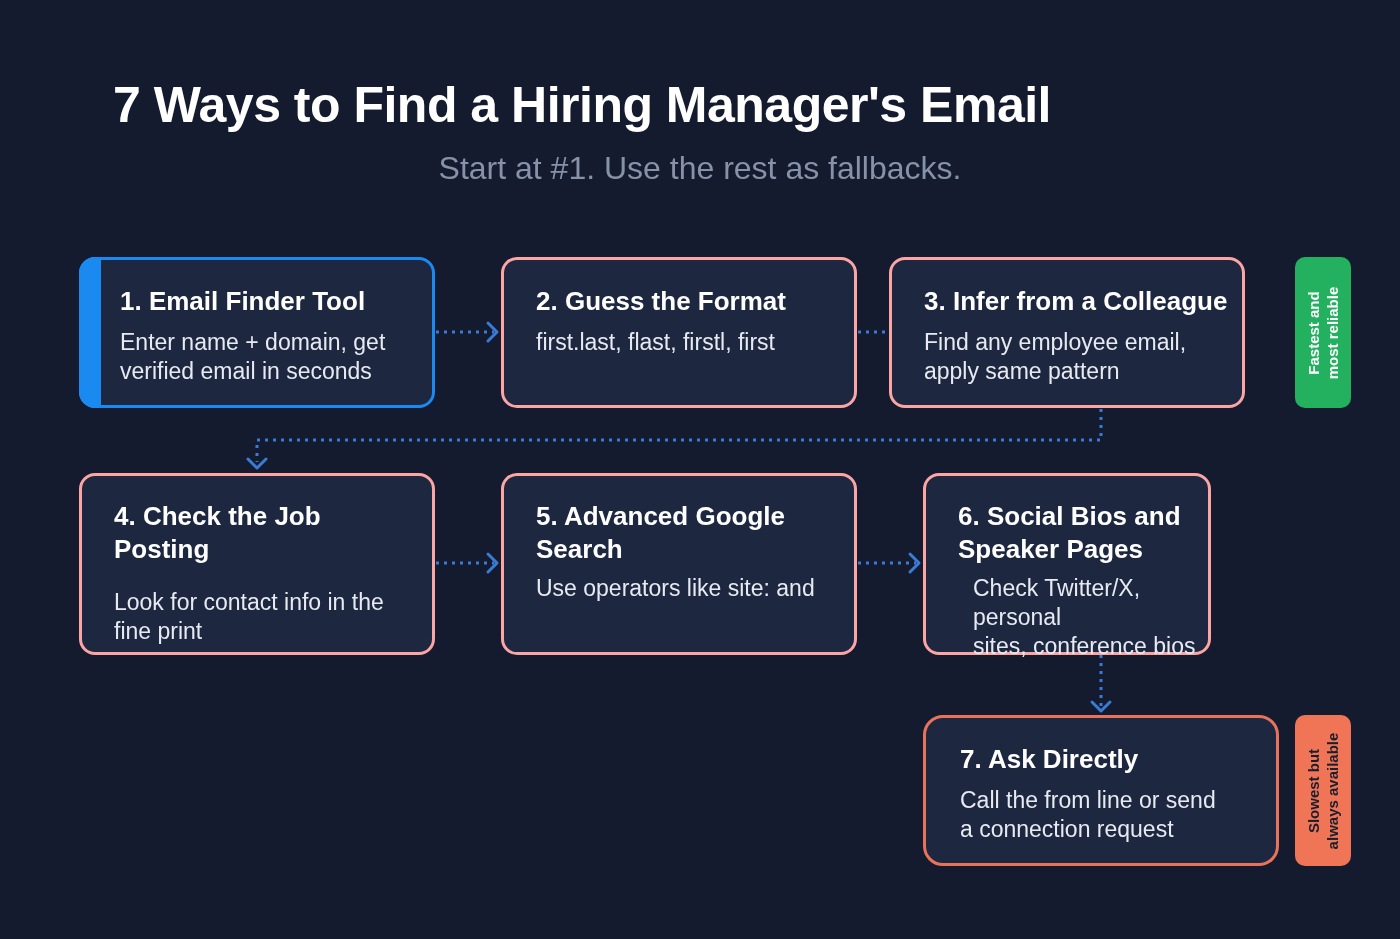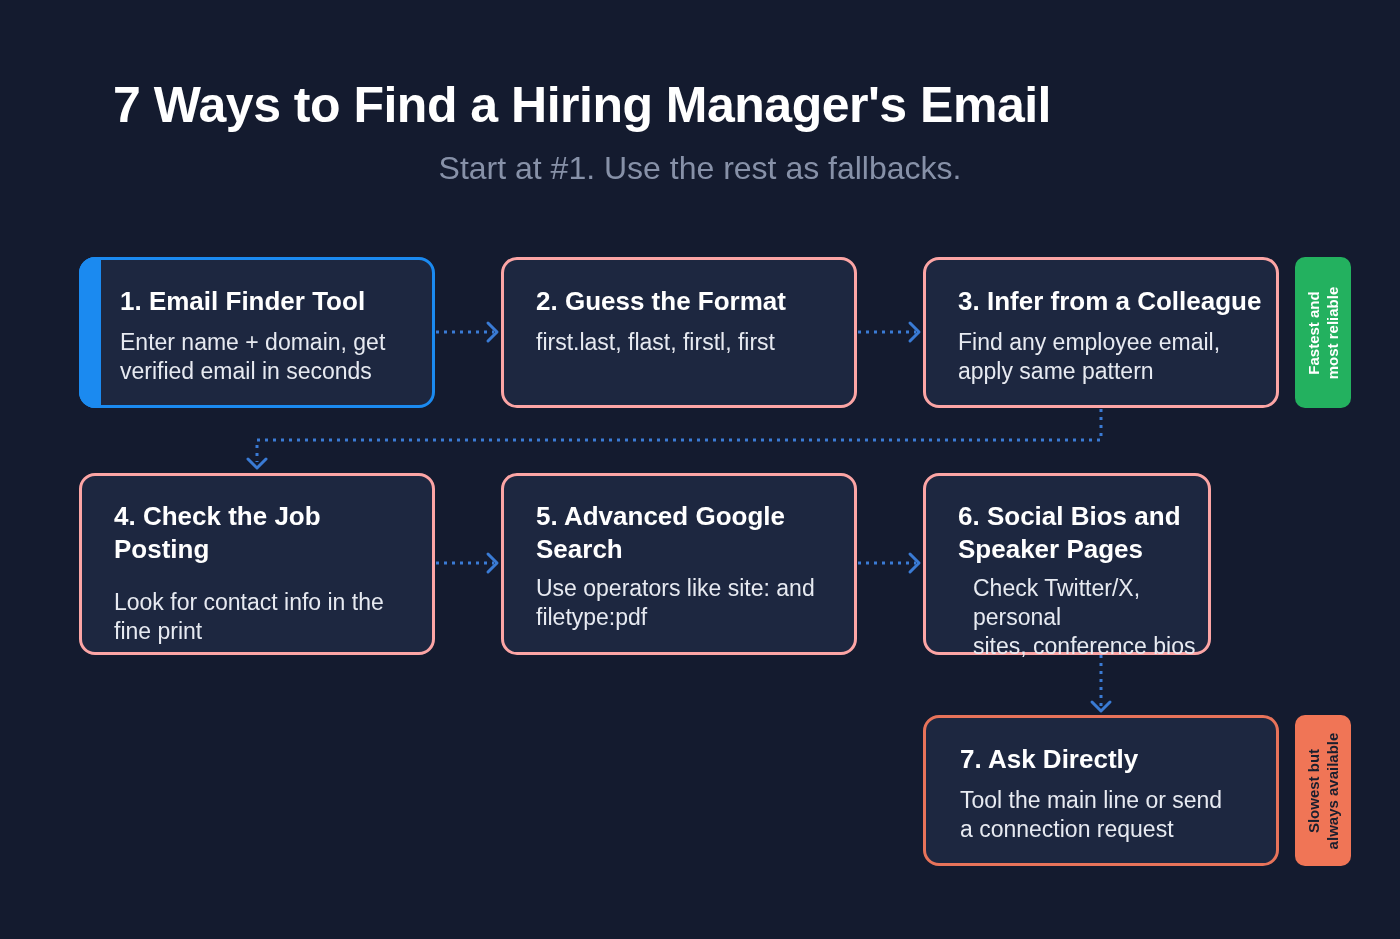--- a/index.html
+++ b/index.html
@@ -23,21 +23,21 @@
     position: absolute; box-sizing: border-box;
     background: #1d2740;
     border: 3px solid #fca5a5;
     border-radius: 16px;
   }
   .card.primary { border-color: #1b8af0; }
   .card.primary .accent {
     position: absolute; left: -3px; top: -3px; bottom: -3px; width: 22px;
     background: #1b8af0; border-radius: 16px 0 0 16px;
   }
-  .card.danger { border-color: #e8735a; }
+  .card.danger { border-color: #e8735a; border-radius: 20px; }
   .card-title {
     position: absolute; font-size: 26px; font-weight: bold; color: #ffffff; line-height: 33px;
   }
   .card-desc {
     position: absolute; font-size: 23px; color: #e7eaf1; line-height: 29px;
   }
   .badge {
     position: absolute; width: 56px; border-radius: 10px;
     display: flex; align-items: center; justify-content: center;
   }
@@ -83,21 +83,21 @@
   </div>
 </div>
 
 <div class="card" style="left:501px;top:257px;width:356px;height:151px;">
   <div class="card-title" style="left:32px;top:25px;">2. Guess the Format</div>
   <div class="card-desc" style="left:32px;top:68px;">
     <div>first.last, flast, firstl, first</div>
   </div>
 </div>
 
-<div class="card" style="left:923px;top:257px;width:356px;height:151px;">
+<div class="card" style="left:889px;top:257px;width:356px;height:151px;">
   <div class="card-title" style="left:32px;top:25px;">3. Infer from a Colleague</div>
   <div class="card-desc" style="left:32px;top:68px;">
     <div>Find any employee email,</div>
     <div>apply same pattern</div>
   </div>
 </div>
 
 <div class="badge green" style="left:1295px;top:257px;height:151px;">
   <span>
     <div>Fastest and</div>
@@ -116,39 +116,38 @@
   </div>
 </div>
 
 <div class="card" style="left:501px;top:473px;width:356px;height:182px;">
   <div class="card-title" style="left:32px;top:24px;">
     <div>5. Advanced Google</div>
     <div>Search</div>
   </div>
   <div class="card-desc" style="left:32px;top:98px;">
     <div>Use operators like site: and</div>
-    <div>filetype:pdf</div>
   </div>
 </div>
 
 <div class="card" style="left:923px;top:473px;width:288px;height:182px;">
   <div class="card-title" style="left:32px;top:24px;">
     <div>6. Social Bios and</div>
     <div>Speaker Pages</div>
   </div>
   <div class="card-desc" style="left:32px;top:98px;margin-left:15px;">
     <div>Check Twitter/X, personal</div>
     <div>sites, conference bios</div>
   </div>
 </div>
 
 <div class="card danger" style="left:923px;top:715px;width:356px;height:151px;">
   <div class="card-title" style="left:34px;top:25px;">7. Ask Directly</div>
   <div class="card-desc" style="left:34px;top:68px;">
-    <div>Tool the main line or send</div>
+    <div>Call the from line or send</div>
     <div>a connection request</div>
   </div>
 </div>
 
 <div class="badge orange" style="left:1295px;top:715px;height:151px;">
   <span>
     <div>Slowest but</div>
     <div>always available</div>
   </span>
 </div>

